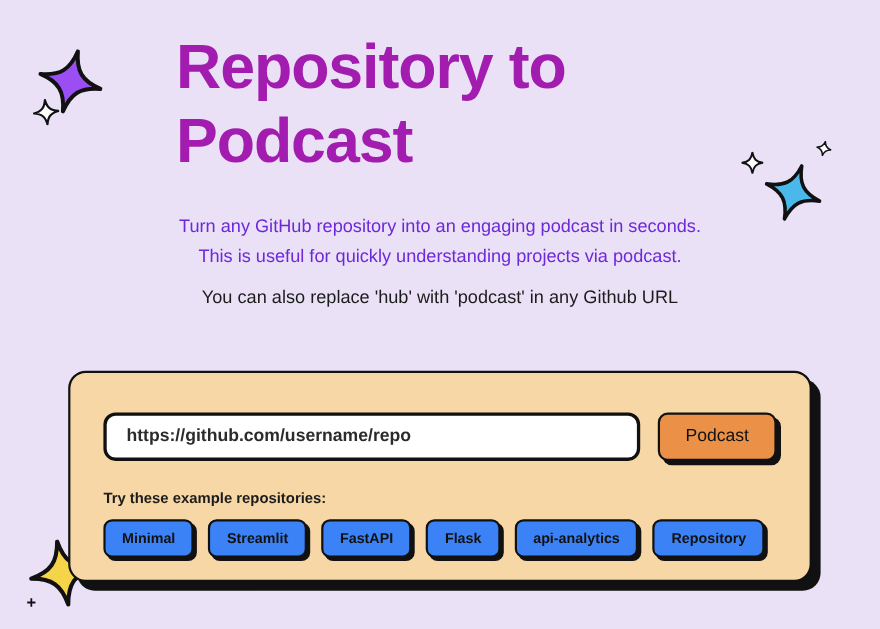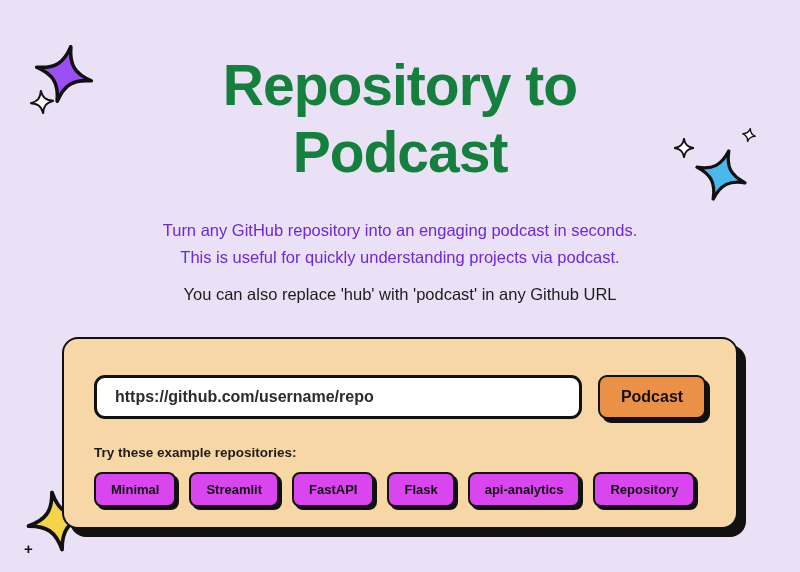--- a/index.html
+++ b/index.html
@@ -17,28 +17,27 @@
   .sp-blue    { left: 694px; top: 148px; width: 54px; height: 54px; transform: rotate(18deg); }
   .sp-white-2 { left: 674px; top: 138px; width: 20px; height: 20px; }
   .sp-white-3 { left: 742px; top: 128px; width: 14px; height: 14px; transform: rotate(12deg); }
   .sp-yellow  { left: 26px;  top: 490px; width: 62px; height: 62px; transform: rotate(-10deg); }
   .plus-mark  { position: absolute; font-weight: bold; font-size: 15px; color: #111; }
   .plus-1 { left: 64px; top: 484px; }
   .plus-2 { left: 24px; top: 540px; }
 
   
   .title {
-    margin: 52px auto 0 auto;
+    margin: 28px auto 0 auto;
     width: 480px;
-    text-align: center;
     font-size: 57px;
     line-height: 1.18;
     font-weight: bold;
     letter-spacing: -1px;
-    color: #15803d;
+    color: #a21caf;
   }
   .subtitle {
     margin: 30px auto 0 auto;
     text-align: center;
     font-size: 16.5px;
     line-height: 1.65;
     color: #6d28d9;
     font-weight: 500;
   }
   .hint {
@@ -77,33 +76,33 @@
   .url-input::placeholder { color: #2b2b2b; opacity: 1; font-weight: 600; }
   .podcast-btn {
     width: 108px;
     height: 44px;
     background: #ea9147;
     border: 2px solid #111;
     border-radius: 9px;
     box-shadow: 4px 4px 0 #111;
     font-family: "Liberation Sans", sans-serif;
     font-size: 16px;
-    font-weight: bold;
+    font-weight: normal;
     color: #111;
     cursor: pointer;
   }
   .examples-label {
     margin-top: 26px;
     font-size: 13.5px;
     font-weight: 700;
     color: #1c1c1c;
   }
   .examples-row { display: flex; gap: 13px; margin-top: 12px; }
   .example-btn {
-    background: #d946ef;
+    background: #3b82f6;
     border: 2px solid #111;
     border-radius: 8px;
     box-shadow: 3px 3px 0 #111;
     padding: 8px 15px;
     font-family: "Liberation Sans", sans-serif;
     font-size: 13px;
     font-weight: bold;
     color: #111;
     cursor: pointer;
     white-space: nowrap;

